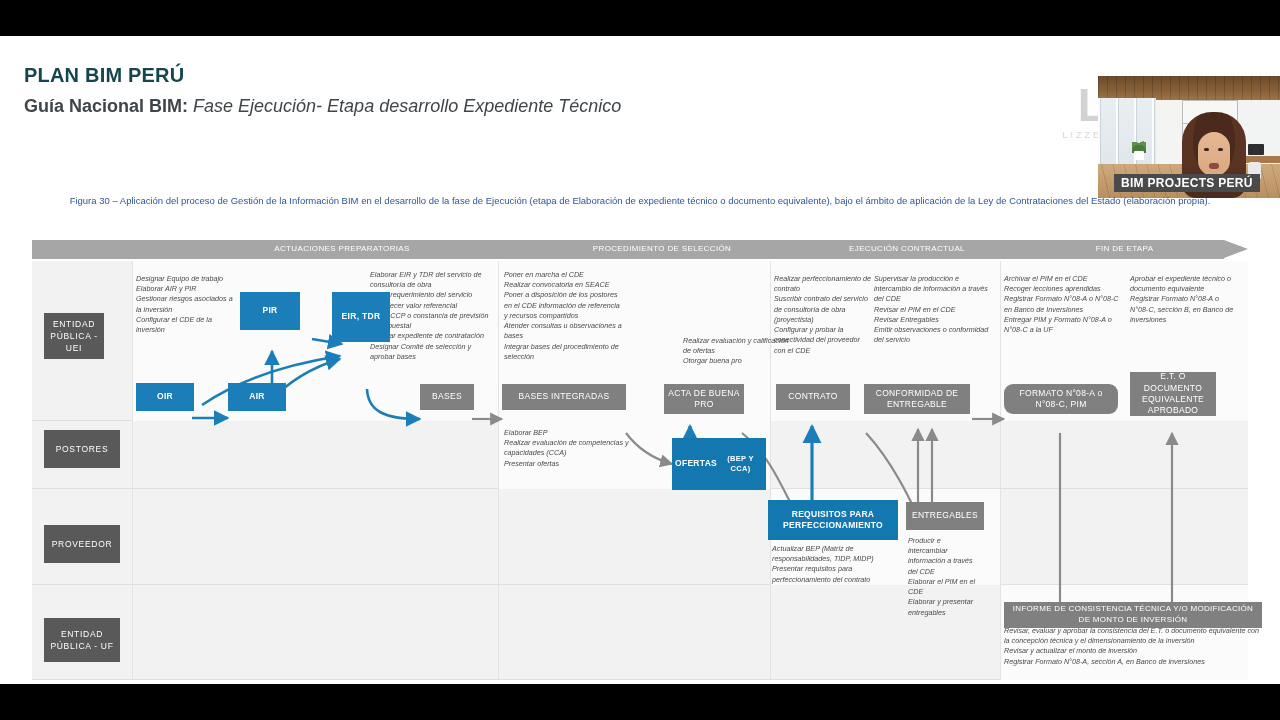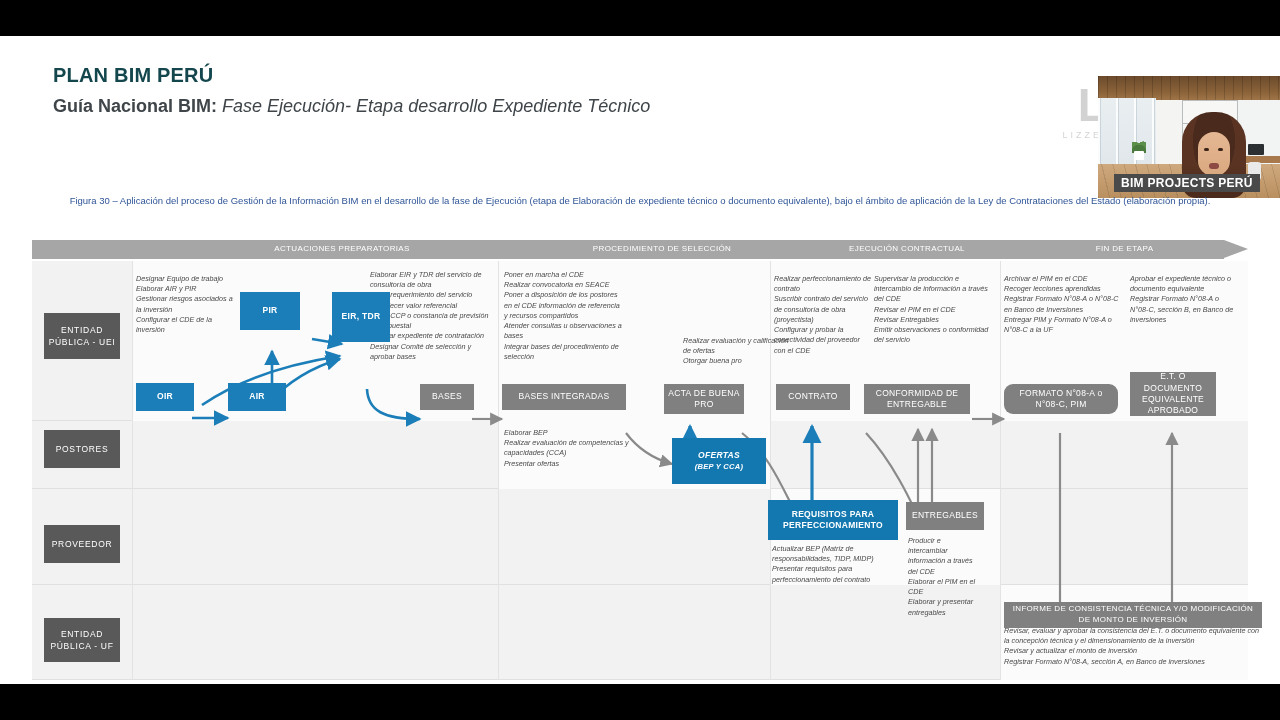--- a/index.html
+++ b/index.html
@@ -17,21 +17,21 @@
   .bar-bottom { position: absolute; left:0; top:684px; width:1280px; height:36px; background:#000; }
 
   .slide {
     position: absolute; left: 0; top: 36px;
     width: 1280px; height: 648px;
     background: #ffffff;
     overflow: hidden;
   }
 
   
-  .hdr { position:absolute; left:24px; top:28px; width:700px;margin-left:29px; }
+  .hdr { position:absolute; left:24px; top:28px; width:700px; }
   .hdr-title {
     font-size: 20px; font-weight: bold; color:#14474d;
     letter-spacing: .2px; line-height: 1.1;
   }
   .hdr-sub {
     margin-top: 9px;
     font-size: 18px; color:#3f4549; line-height: 1.32;
   }
   .hdr-sub b { font-weight: bold; font-style: normal; color:#3f4549; }
   .hdr-sub i { font-style: italic; }
@@ -260,21 +260,21 @@
           <line x1="900" y1="264" x2="900" y2="168" marker-end="url(#ag)"></line>
 
           <line x1="940" y1="158" x2="972" y2="158" marker-end="url(#ag)"></line>
 
           <path d="M1028,172 L1028,360" marker-end="url(#ag)"></path>
 
           <path d="M1140,360 L1140,172" marker-end="url(#ag)"></path>
         </g>
       </svg>
 
-      <div class="lane-label" style="left:12px;  top:73px;  width:76px;height:46px;">ENTIDAD PÚBLICA - UEI</div>
+      <div class="lane-label" style="left:12px;  top:73px;  width:60px;height:46px;">ENTIDAD PÚBLICA - UEI</div>
       <div class="lane-label" style="left:12px;  top:190px; width:76px;height:38px;">POSTORES</div>
       <div class="lane-label" style="left:12px;  top:285px; width:76px;height:38px;">PROVEEDOR</div>
       <div class="lane-label" style="left:12px;  top:378px; width:76px;height:44px;">ENTIDAD PÚBLICA - UF</div>
 
       <div class="txt" style="left:104px;top:34px;width:102px;">Designar Equipo de trabajo
 Elaborar AIR y PIR
 Gestionar riesgos asociados a la inversión
 Configurar el CDE de la inversión</div>
       <div class="txt" style="left:338px;top:30px;width:122px;">Elaborar EIR y TDR del servicio de consultoría de obra
 Emitir requerimiento del servicio
@@ -313,21 +313,21 @@
 Presentar requisitos para perfeccionamiento del contrato</div>
       <div class="txt" style="left:972px;top:386px;width:258px;">Revisar, evaluar y aprobar la consistencia del E.T. o documento equivalente con la concepción técnica y el dimensionamiento de la inversión
 Revisar y actualizar el monto de inversión
 Registrar Formato N°08-A, sección A,  en Banco de inversiones</div>
 
       <div class="node blue" style="left:104px;top:143px;width:58px;height:28px;">OIR</div>
       <div class="node blue" style="left:196px;top:143px;width:58px;height:28px;">AIR</div>
       <div class="node blue" style="left:208px;top:52px; width:60px;height:38px;">PIR</div>
       <div class="node blue" style="left:300px;top:52px; width:58px;height:50px;">EIR, TDR</div>
 
-      <div class="node bigblue" style="left:640px;top:198px;width:94px;height:46px;flex-direction:column;gap:1px;font-style:italic;">
+      <div class="node bigblue" style="left:640px;top:198px;width:94px;height:52px;flex-direction:row;gap:1px;">
         <span>OFERTAS</span>
         <span style="font-size:7.5px;">(BEP Y CCA)</span>
       </div>
       <div class="node bigblue" style="left:736px;top:260px;width:130px;height:40px;">REQUISITOS PARA PERFECCIONAMIENTO</div>
 
       <div class="node gray" style="left:388px;top:144px;width:54px;height:26px;">BASES</div>
       <div class="node gray" style="left:470px;top:144px;width:124px;height:26px;">BASES INTEGRADAS</div>
       <div class="node gray" style="left:632px;top:144px;width:80px;height:30px;">ACTA DE BUENA PRO</div>
       <div class="node gray" style="left:744px;top:144px;width:74px;height:26px;">CONTRATO</div>
       <div class="node gray" style="left:832px;top:144px;width:106px;height:30px;">CONFORMIDAD DE ENTREGABLE</div>

